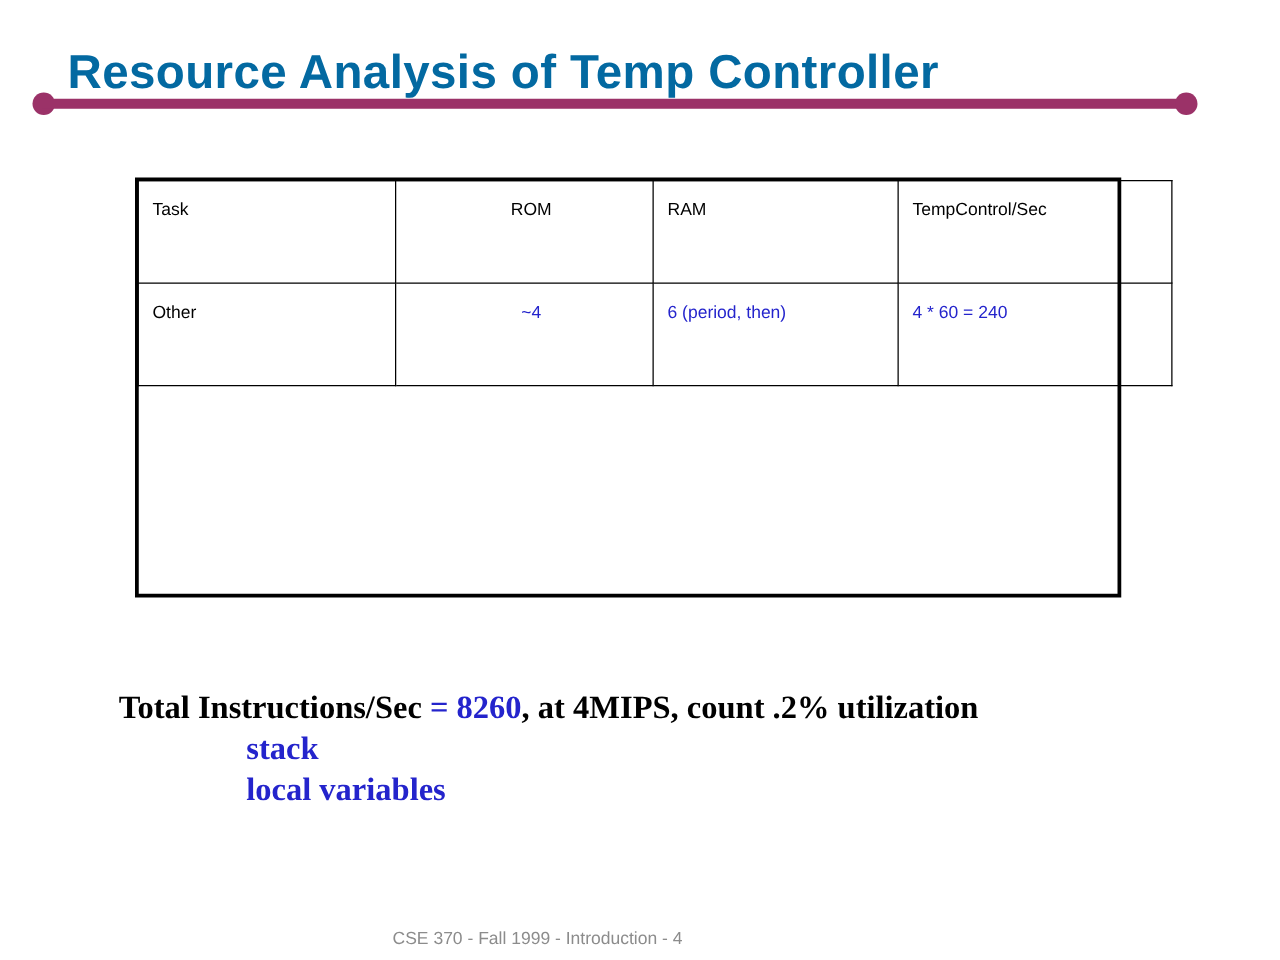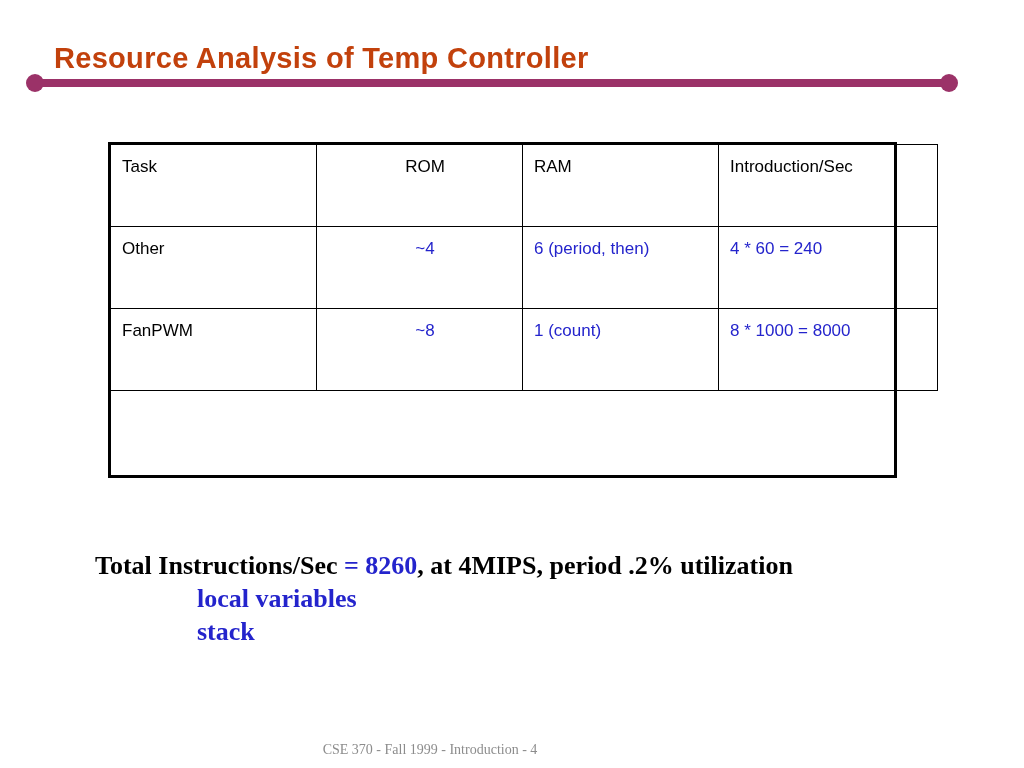--- a/index.html
+++ b/index.html
@@ -16,23 +16,23 @@
     -webkit-font-smoothing: none;
   }
 
   
   .slide-title {
     position: absolute;
     left: 54px;
     top: 41px;
     font-family: "Liberation Sans", sans-serif;
     font-weight: bold;
-    font-size: 29px;
+    font-size: 38px;
     line-height: 34px;
-    color: #c2410c;
+    color: #0369a1;
     letter-spacing: 0.3px;
     white-space: nowrap;
   }
 
   
   .title-rule {
     position: absolute;
     left: 26px;
     top: 74px;
     width: 932px;
@@ -66,21 +66,21 @@
     border-collapse: collapse;
     table-layout: fixed;
     background: #ffffff;
   }
   .res-table td {
     border: 1px solid #000000;
     vertical-align: top;
     padding: 12px 0 0 11px;
     height: 69px;
     font-family: "Liberation Sans", sans-serif;
-    font-size: 17px;
+    font-size: 14px;
     line-height: 20px;
     color: #000000;
   }
   .res-table .c0 { width: 194px; }
   .res-table .c1 { width: 194px; text-align: center; }
   .res-table .c2 { width: 184px; margin-left: 46px; }
   .res-table .c3 { width: 207px; }
 
   .res-table td.val { color: #2424CC; }
 
@@ -111,21 +111,21 @@
   .body-block .blue { color: #2424CC; }
   .body-block .indent { padding-left: 102px; color: #2424CC; }
 
   
   .footer {
     position: absolute;
     left: 0;
     top: 742px;
     width: 860px;
     text-align: center;
-    font-family: Liberation Serif, serif;
+    font-family: Liberation Sans, sans-serif;
     font-size: 14px;
     color: #8C8C8C;
   }
 </style>
 </head>
 <body>
 
 <div class="slide-title">Resource Analysis of Temp Controller</div>
 
 <div class="title-rule">
@@ -133,43 +133,37 @@
   <div class="bar"></div>
   <div class="cap right"></div>
 </div>
 
 <table class="res-table">
   <tbody>
     <tr>
       <td class="c0">Task</td>
       <td class="c1">ROM</td>
       <td class="c2">RAM</td>
-      <td class="c3">Introduction/Sec</td>
+      <td class="c3">TempControl/Sec</td>
     </tr>
 
     <tr>
       <td class="c0">Other</td>
       <td class="c1 val">~4</td>
       <td class="c2 val">6 (period, then)</td>
       <td class="c3 val">4 * 60 = 240</td>
     </tr>
 
-    <tr>
-      <td class="c0">FanPWM</td>
-      <td class="c1 val">~8</td>
-      <td class="c2 val">1 (count)</td>
-      <td class="c3 val">8 * 1000 = 8000</td>
-    </tr>
 
   </tbody>
 </table>
 <div class="table-frame"></div>
 
 <div class="body-block">
-  <div class="line"><span>Total Instructions/Sec </span><span class="blue">= 8260</span><span>, at 4MIPS, period .2% utilization</span></div>
+  <div class="line"><span>Total Instructions/Sec </span><span class="blue">= 8260</span><span>, at 4MIPS, count .2% utilization</span></div>
 
 
+  <div class="line indent">stack</div>
+
   <div class="line indent">local variables</div>
-
-  <div class="line indent">stack</div>
 </div>
 
 <div class="footer">CSE 370 - Fall 1999 - Introduction - 4</div>
 
 </body></html>

